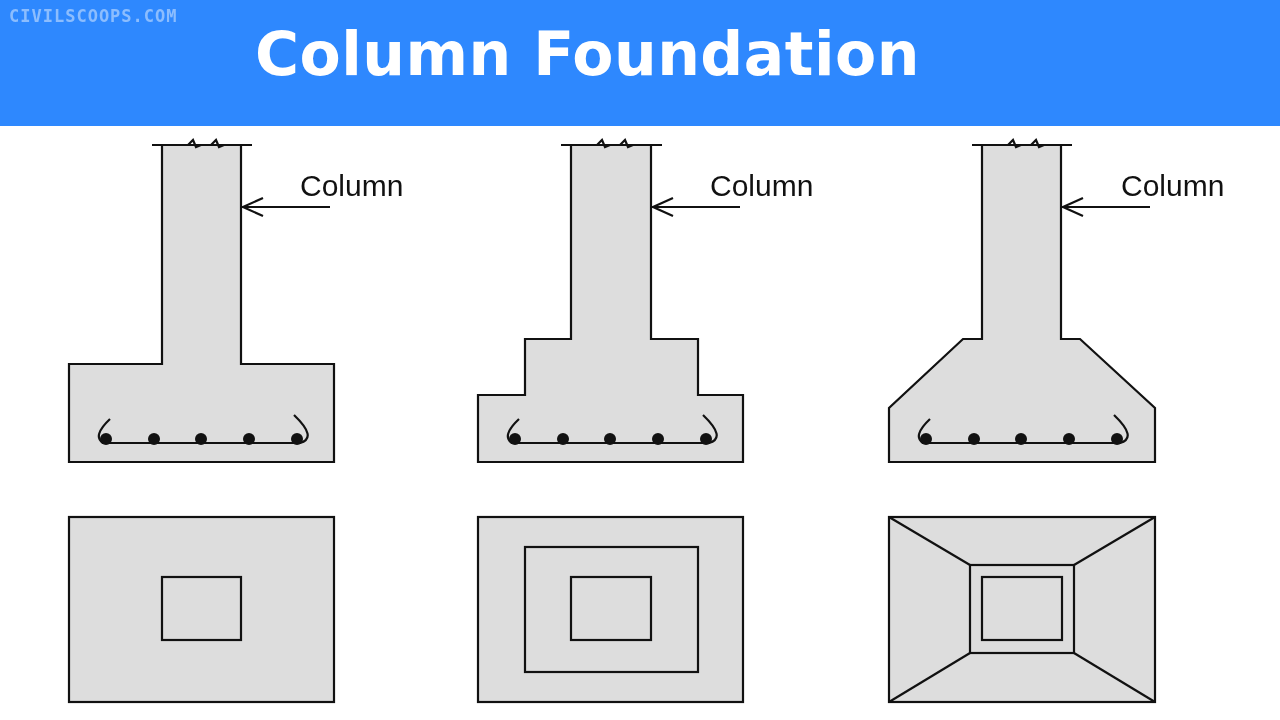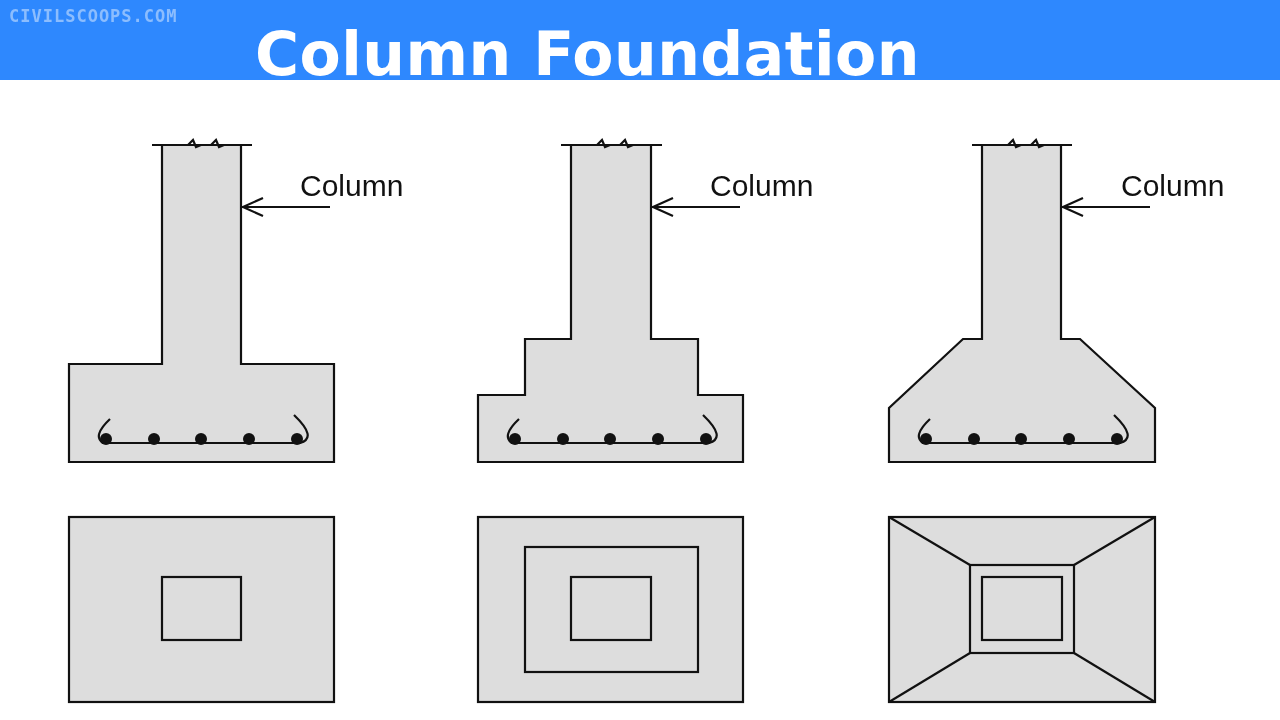--- a/index.html
+++ b/index.html
@@ -1,17 +1,17 @@
 <!DOCTYPE html>
 <html><head>
 <meta charset="utf-8">
 <style>
   html, body { margin:0; padding:0; }
   body { width:1280px; height:720px; background:#ffffff; position:relative; overflow:hidden; font-family:"Liberation Sans", sans-serif; }
-  .banner { position:absolute; left:0; top:0; width:1280px; height:80px; background:#2e88fe; }
+  .banner { position:absolute; left:0; top:0; width:1280px; height:126px; background:#2e88fe; }
   .site { position:absolute; left:9px; top:6px; font-family:"DejaVu Sans Mono", monospace; font-weight:bold; font-size:17px; letter-spacing:1px; color:rgba(255,255,255,0.45); }
   .title { position:absolute; left:255px; top:14px; font-family:"DejaVu Sans", sans-serif; font-weight:bold; font-size:60px; color:#ffffff; letter-spacing:0.5px; line-height:80px; }
   svg.diagram { position:absolute; left:0; top:102px; }
   .lbl { font-family:"Liberation Sans", sans-serif; font-size:30px; fill:#111; }
 </style>
 </head>
 <body>
 
 <div class="banner">
   <div class="site">CIVILSCOOPS.COM</div>

